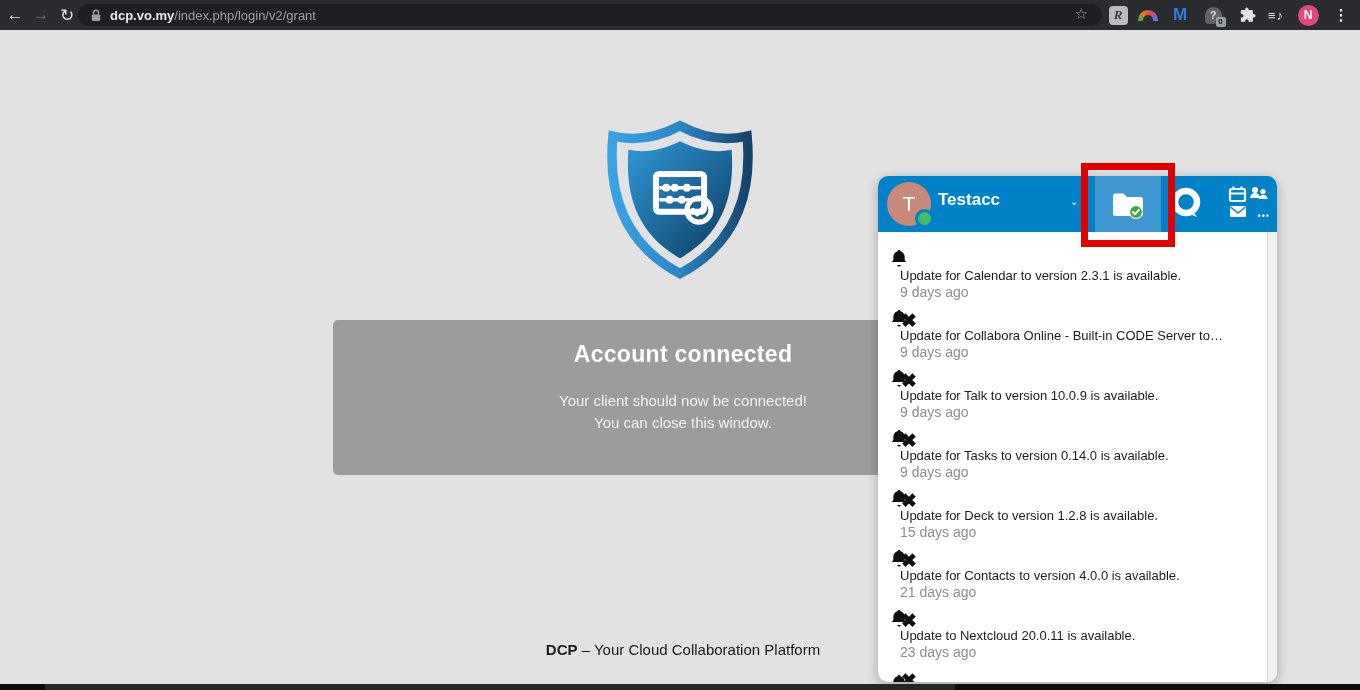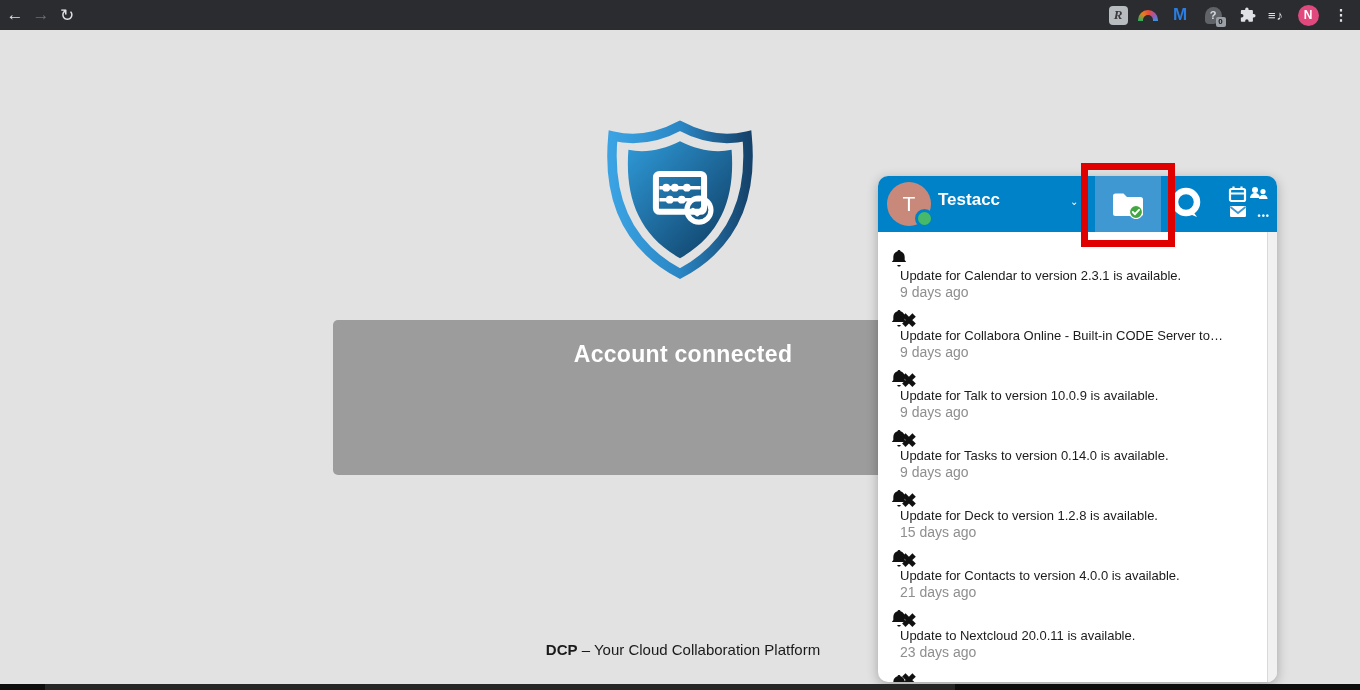--- a/index.html
+++ b/index.html
@@ -84,20 +84,29 @@
   .taskbar-edge .seg-r { position:absolute; left:955px; top:0; width:405px; height:6px; background:#0d0d0d; }
 </style>
 </head>
 <body>
 
 <div class="toolbar">
   <div class="navbtn" style="left:2px">←</div>
   <div class="navbtn disabled" style="left:28px">→</div>
   <div class="navbtn" style="left:54px">↻</div>
 
+  <div class="omnibox">
+    <svg width="12" height="13" viewBox="0 0 11 12">
+      <path d="M3.2 5V3.4a2.3 2.3 0 0 1 4.6 0V5" fill="none" stroke="#9aa0a6" stroke-width="1.4"></path>
+      <rect x="1.6" y="5" width="7.8" height="6" rx="1" fill="#9aa0a6"></rect>
+    </svg>
+    <span class="domain">dcp.vo.my</span>
+      <span class="path">/index.php/login/v2/grant</span>
+    <span class="star">☆</span>
+  </div>
 
   <div class="ext" style="left:1104px">
     <div class="ext-r">R</div>
   </div>
   <div class="ext" style="left:1134px">
     <div class="rainbow"></div>
   </div>
   <div class="ext" style="left:1166px">
     <span class="ext-m">M</span>
   </div>
@@ -148,20 +157,24 @@
         <circle cx="108" cy="88" r="4.5" fill="#fff"></circle>
       <circle cx="88" cy="102" r="4.5" fill="#fff"></circle>
         <circle cx="102" cy="102" r="4.5" fill="#fff"></circle>
       <circle cx="122" cy="114" r="14" fill="none" stroke="#fff" stroke-width="6"></circle>
       <path d="M115 114 l5 5 l9 -10" fill="none" stroke="#fff" stroke-width="5" stroke-linecap="round" stroke-linejoin="round"></path>
     </g>
   </svg>
 
   <div class="msgbox">
     <h1>Account connected</h1>
+    <div class="body">
+      <p>Your client should now be connected!</p>
+      <p>You can close this window.</p>
+    </div>
   </div>
 
   <div class="footer"><b>DCP</b><span> – Your Cloud Collaboration Platform</span></div>
 </div>
 
 <div class="panel">
   <div class="phead">
     <div class="avatar">
       <span>T</span>
       <span class="status-dot"></span>

